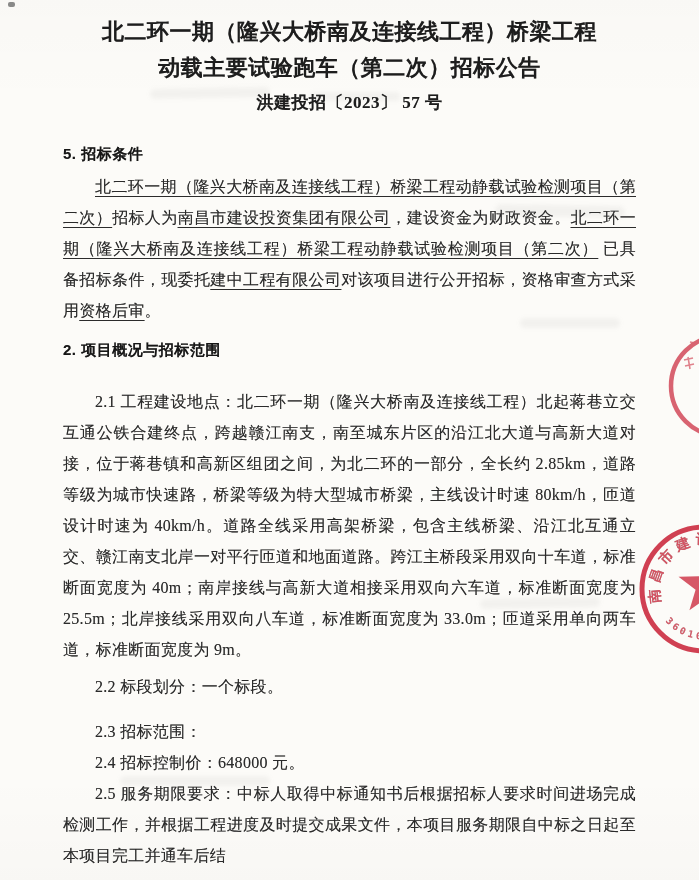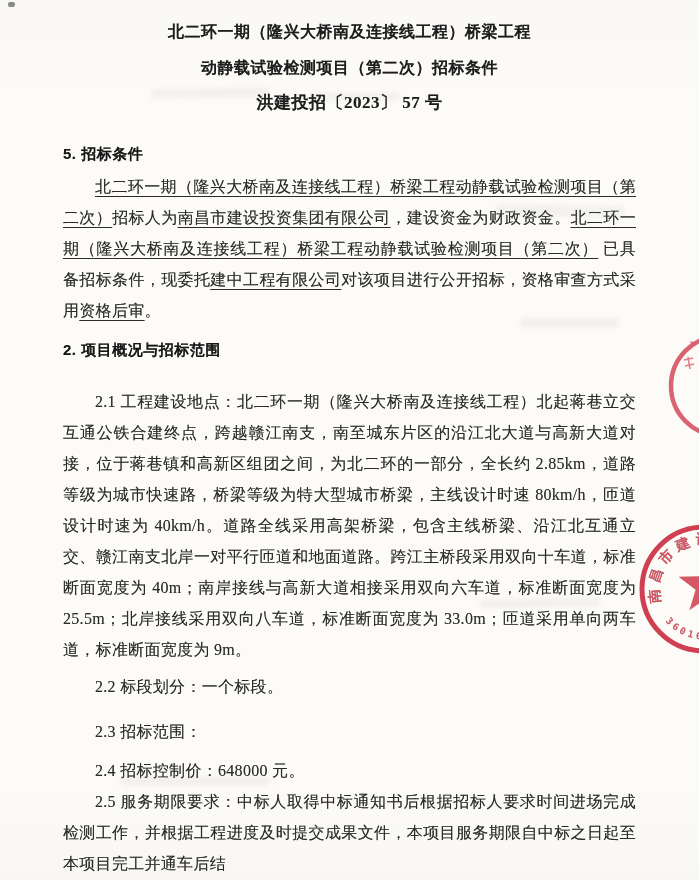--- a/index.html
+++ b/index.html
@@ -10,21 +10,21 @@
     background:#fcfbf8;
     background-image:linear-gradient(180deg, rgba(0,0,0,0.012) 0%, rgba(0,0,0,0) 12%, rgba(0,0,0,0) 88%, rgba(0,0,0,0.015) 100%);
     overflow:hidden;
     box-sizing:border-box;
     padding:14px 63px 0 63px;
     font-family:"Liberation Serif","DejaVu Serif",serif;
     color:#2b2b2b;
     text-shadow:0 0 0.4px rgba(40,40,40,0.45);
   }
   .title-line{
-    font-size:16px;line-height:36px;font-weight:bold;
+    font-size:22px;line-height:36px;font-weight:bold;
     text-align:center;letter-spacing:0.5px;color:#1d1d1d;
   }
   .doc-number{
     font-size:17px;line-height:34px;font-weight:bold;
     text-align:center;letter-spacing:0.5px;color:#1d1d1d;
   }
   .sec-heading{
     font-family:"Liberation Sans","DejaVu Sans",sans-serif;
     font-weight:bold;font-size:15px;line-height:24px;color:#161616;
     letter-spacing:0.5px;
@@ -33,21 +33,21 @@
   .sec2-heading{margin-top:12px;}
   p{
     margin:0;font-size:16px;line-height:31px;
     text-align:justify;text-indent:2em;letter-spacing:0.3px;
   }
   .p-s1{margin-top:5px;}
   .p-21{margin-top:24px;}
   .p-22{margin-top:6px;}
   .p-23h{margin-top:14px;}
   .p-23b{margin-top:-6px;}
-  .p-24{margin-top:8px;}
+  .p-24{}
   .p-25{margin-top:0;}
   .u{
     text-decoration:underline;
     text-underline-offset:3.5px;
     text-decoration-thickness:1px;
   }
   .seal-layer{position:absolute;inset:0;pointer-events:none;}
   .seal-arc-text{
     font-family:"Liberation Sans","DejaVu Sans",sans-serif;
     font-weight:bold;font-size:14px;letter-spacing:5px;
@@ -64,21 +64,21 @@
     position:absolute;left:8px;top:2px;width:7px;height:5px;
     background:rgba(45,45,45,0.55);border-radius:2px;filter:blur(0.4px);
   }
 </style>
 </head>
 <body>
 
 <div class="page">
 
   <div class="title-line">北二环一期（隆兴大桥南及连接线工程）桥梁工程</div>
-  <div class="title-line">动静载试验检测项目（第二次）招标条件</div>
+  <div class="title-line">动载主要试验跑车（第二次）招标公告</div>
   <div class="doc-number">洪建投招〔2023〕 57 号</div>
 
   <div class="sec-heading sec1-heading">5. 招标条件</div>
   <p class="p-s1"><span class="u">北二环一期（隆兴大桥南及连接线工程）桥梁工程动静载试验检测项目（第二次）</span><span>招标人为</span><span class="u">南昌市建设投资集团有限公司</span><span>，建设资金为财政资金。</span><span class="u">北二环一期（隆兴大桥南及连接线工程）桥梁工程动静载试验检测项目（第二次）</span><span> 已具备招标条件，现委托</span><span class="u">建中工程有限公司</span><span>对该项目进行公开招标，资格审查方式采用</span><span class="u">资格后审</span><span>。</span></p>
 
   <div class="sec-heading sec2-heading">2. 项目概况与招标范围</div>
   <p class="p-21">2.1 工程建设地点：北二环一期（隆兴大桥南及连接线工程）北起蒋巷立交互通公铁合建终点，跨越赣江南支，南至城东片区的沿江北大道与高新大道对接，位于蒋巷镇和高新区组团之间，为北二环的一部分，全长约 2.85km，道路等级为城市快速路，桥梁等级为特大型城市桥梁，主线设计时速 80km/h，匝道设计时速为 40km/h。道路全线采用高架桥梁，包含主线桥梁、沿江北互通立交、赣江南支北岸一对平行匝道和地面道路。跨江主桥段采用双向十车道，标准断面宽度为 40m；南岸接线与高新大道相接采用双向六车道，标准断面宽度为 25.5m；北岸接线采用双向八车道，标准断面宽度为 33.0m；匝道采用单向两车道，标准断面宽度为 9m。</p>
   <p class="p-22">2.2 标段划分：一个标段。</p>
   <p class="p-23h">2.3 招标范围：</p>
   <p class="p-24">2.4 招标控制价：648000 元。</p>

